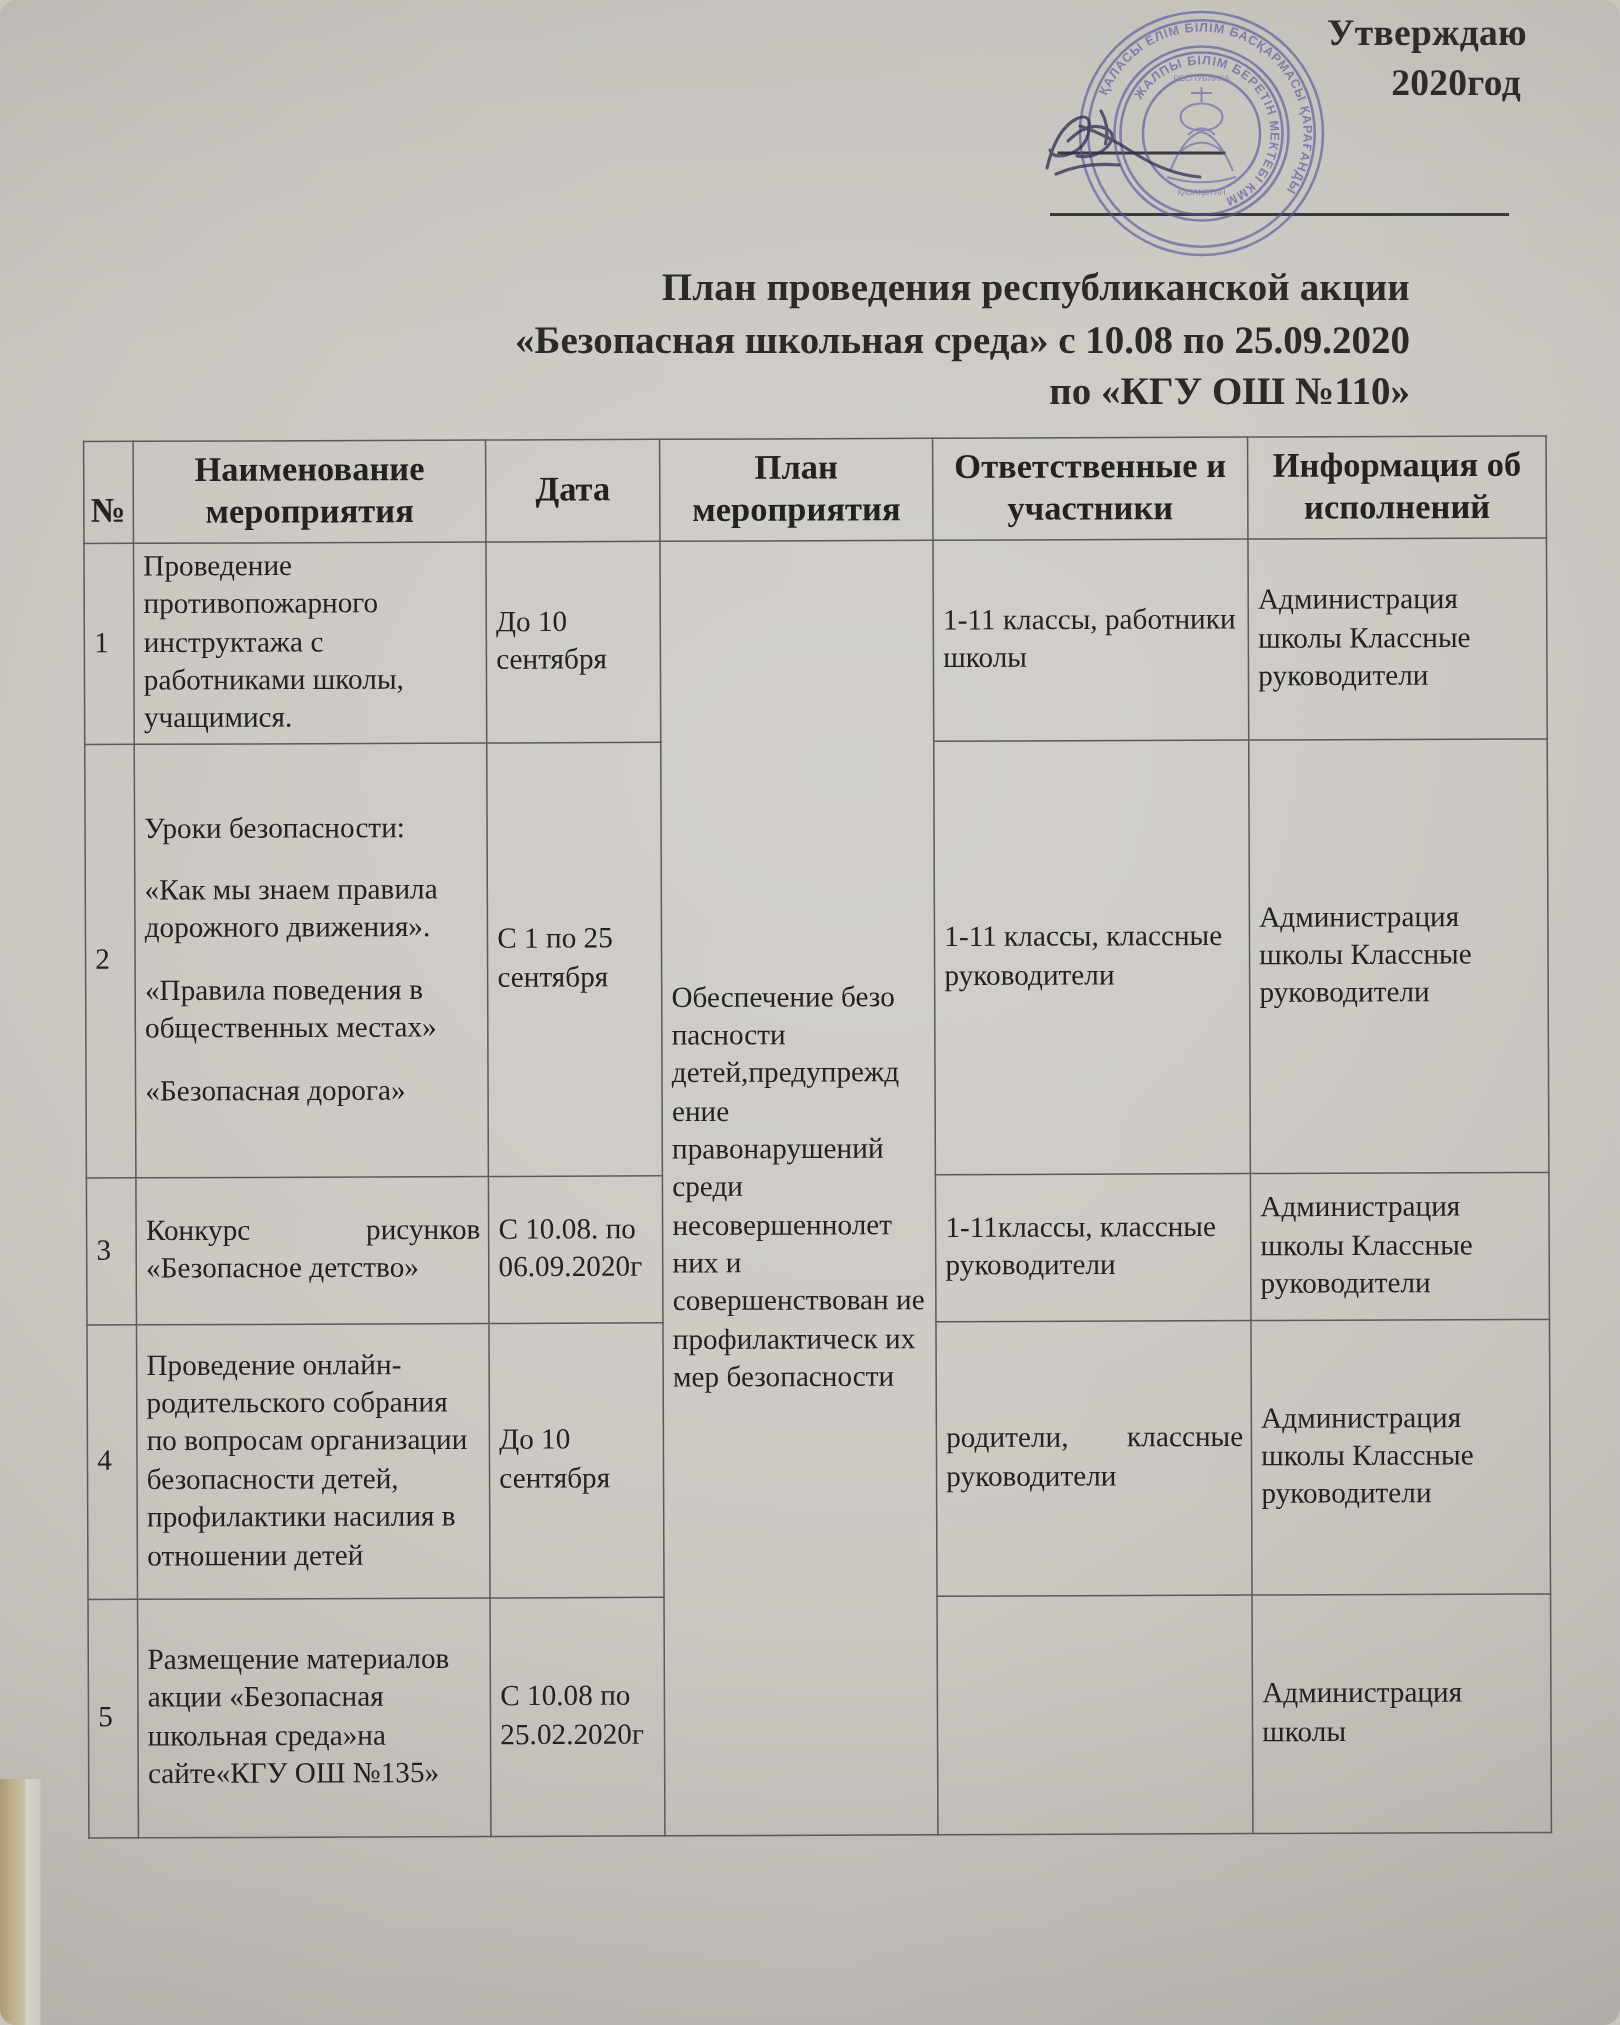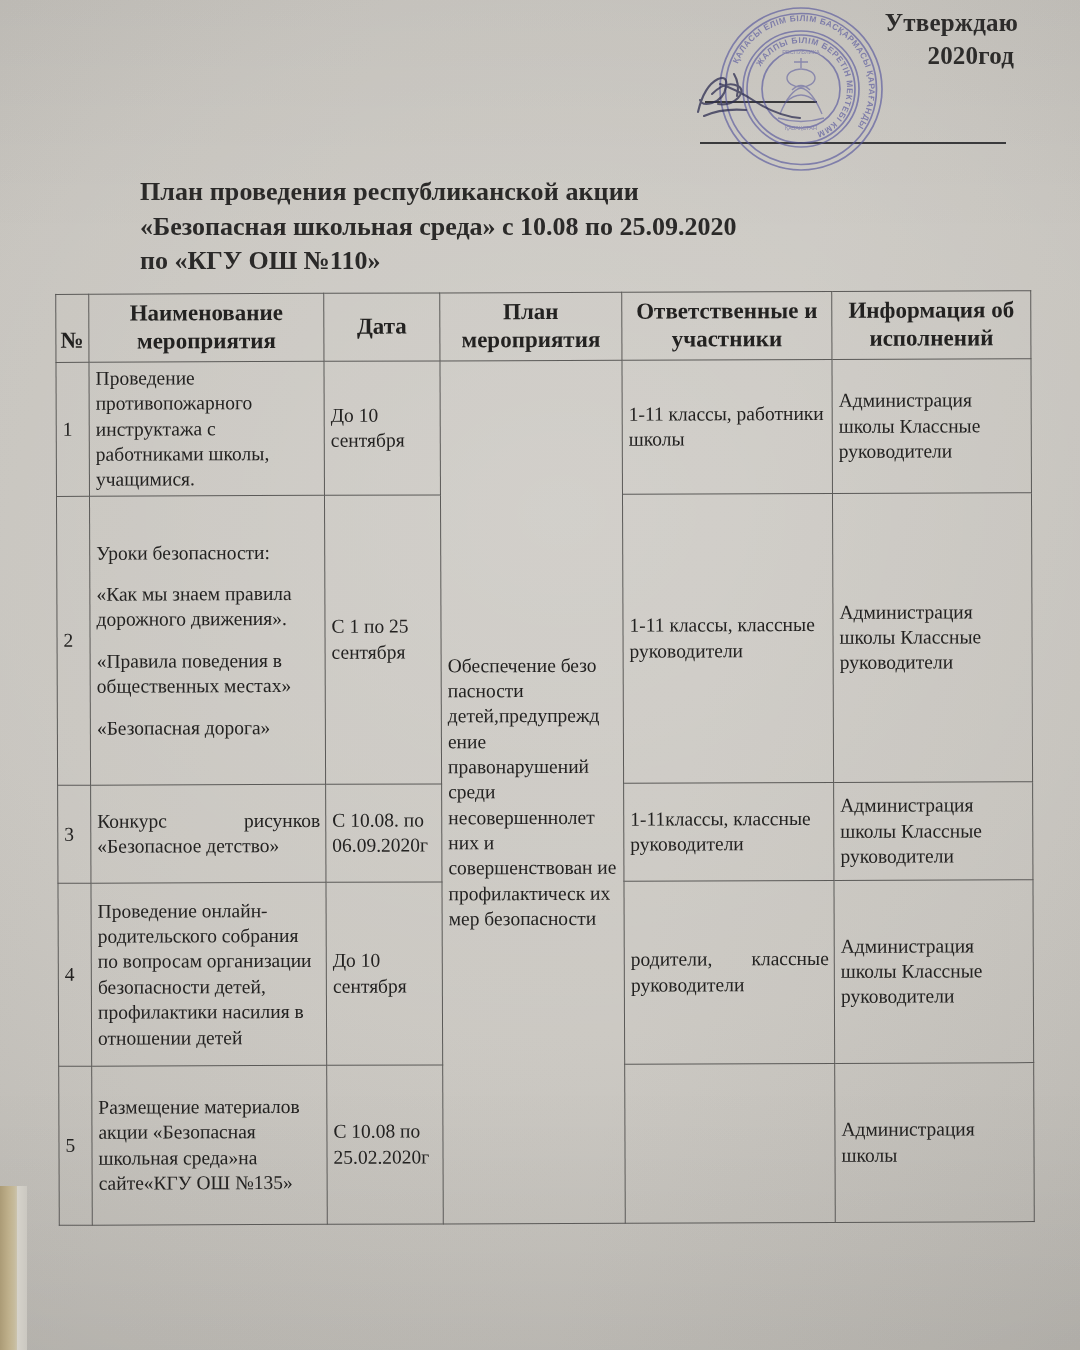--- a/index.html
+++ b/index.html
@@ -14,20 +14,21 @@
     background: #c9c6c0;
   }
 
   
   #photo {
     position: relative;
     width: 1080px;
     height: 1350px;
     background: linear-gradient(103deg, #c6c3bd 0%, #c9c6c0 28%, #cac7c1 62%, #c3c0ba 100%);
     overflow: hidden;
+    border-radius: 11px;
   }
   
   #paper-shade {
     position: absolute;
     inset: 0;
     background:
       radial-gradient(125% 85% at 52% 38%, rgba(255,255,255,0.16) 0%, rgba(255,255,255,0.04) 45%, rgba(0,0,0,0.05) 78%, rgba(0,0,0,0.10) 100%),
       linear-gradient(180deg, rgba(0,0,0,0.03) 0%, rgba(0,0,0,0.00) 18%, rgba(0,0,0,0.00) 80%, rgba(0,0,0,0.045) 100%);
     pointer-events: none;
   }
@@ -96,21 +97,21 @@
     pointer-events: none;
     opacity: 0.75;
   }
 
   
   #doc-title {
     position: absolute;
     left: 140px;
     top: 175px;
     width: 800px;
-    text-align: left;
+    text-align: right;
     font-weight: bold;
     font-size: 26px;
     line-height: 1.33;
     color: #2b2a29;
   }
   #doc-title .t-line { white-space: nowrap; }
   #doc-title .t1 { letter-spacing: 0.1px; }
 
   
   #plan-table {

